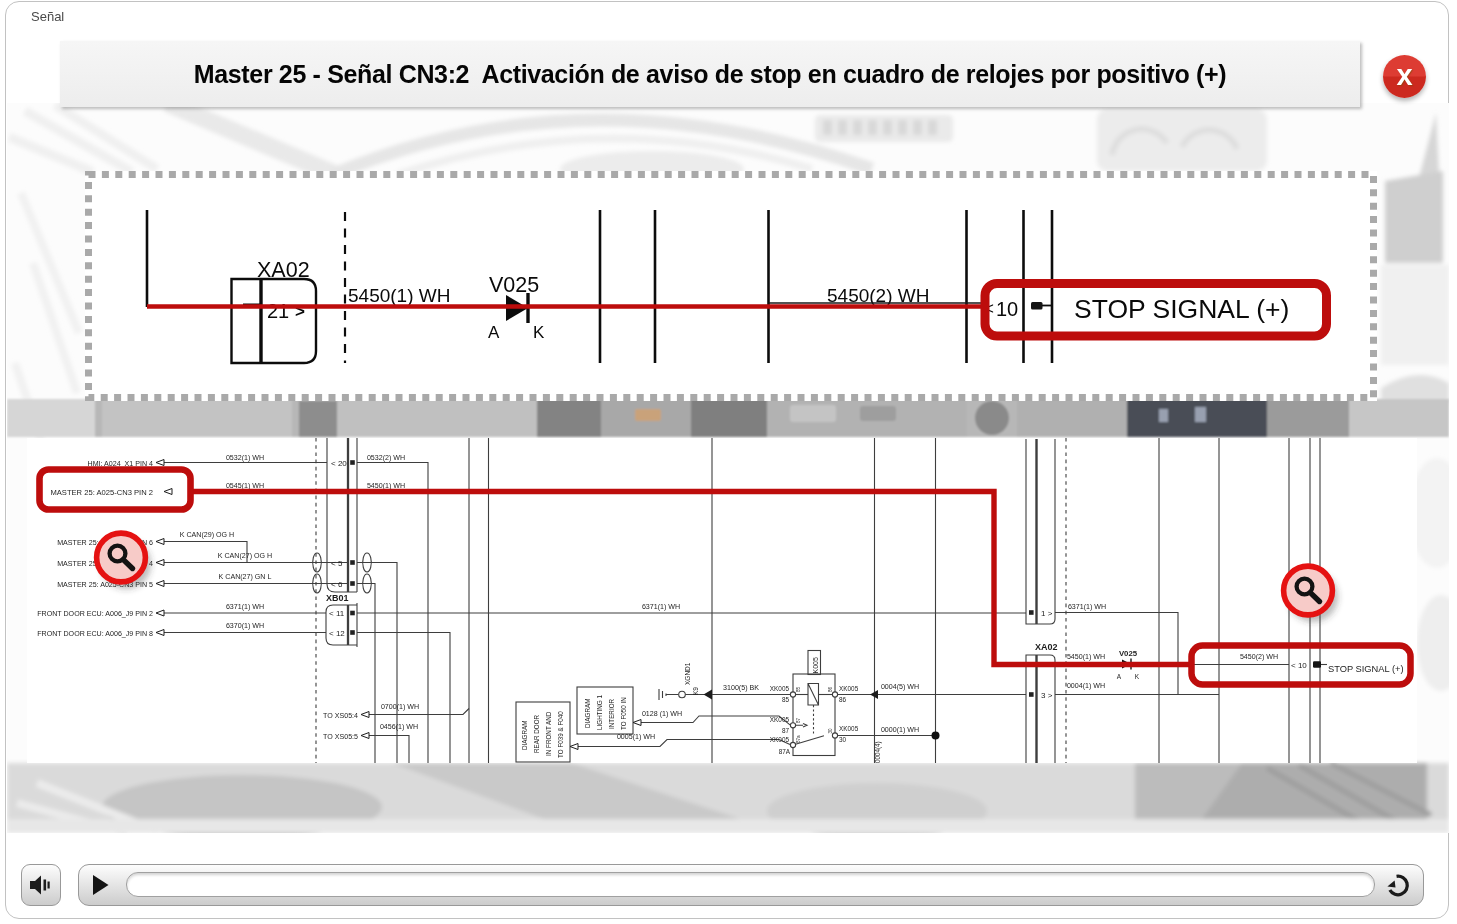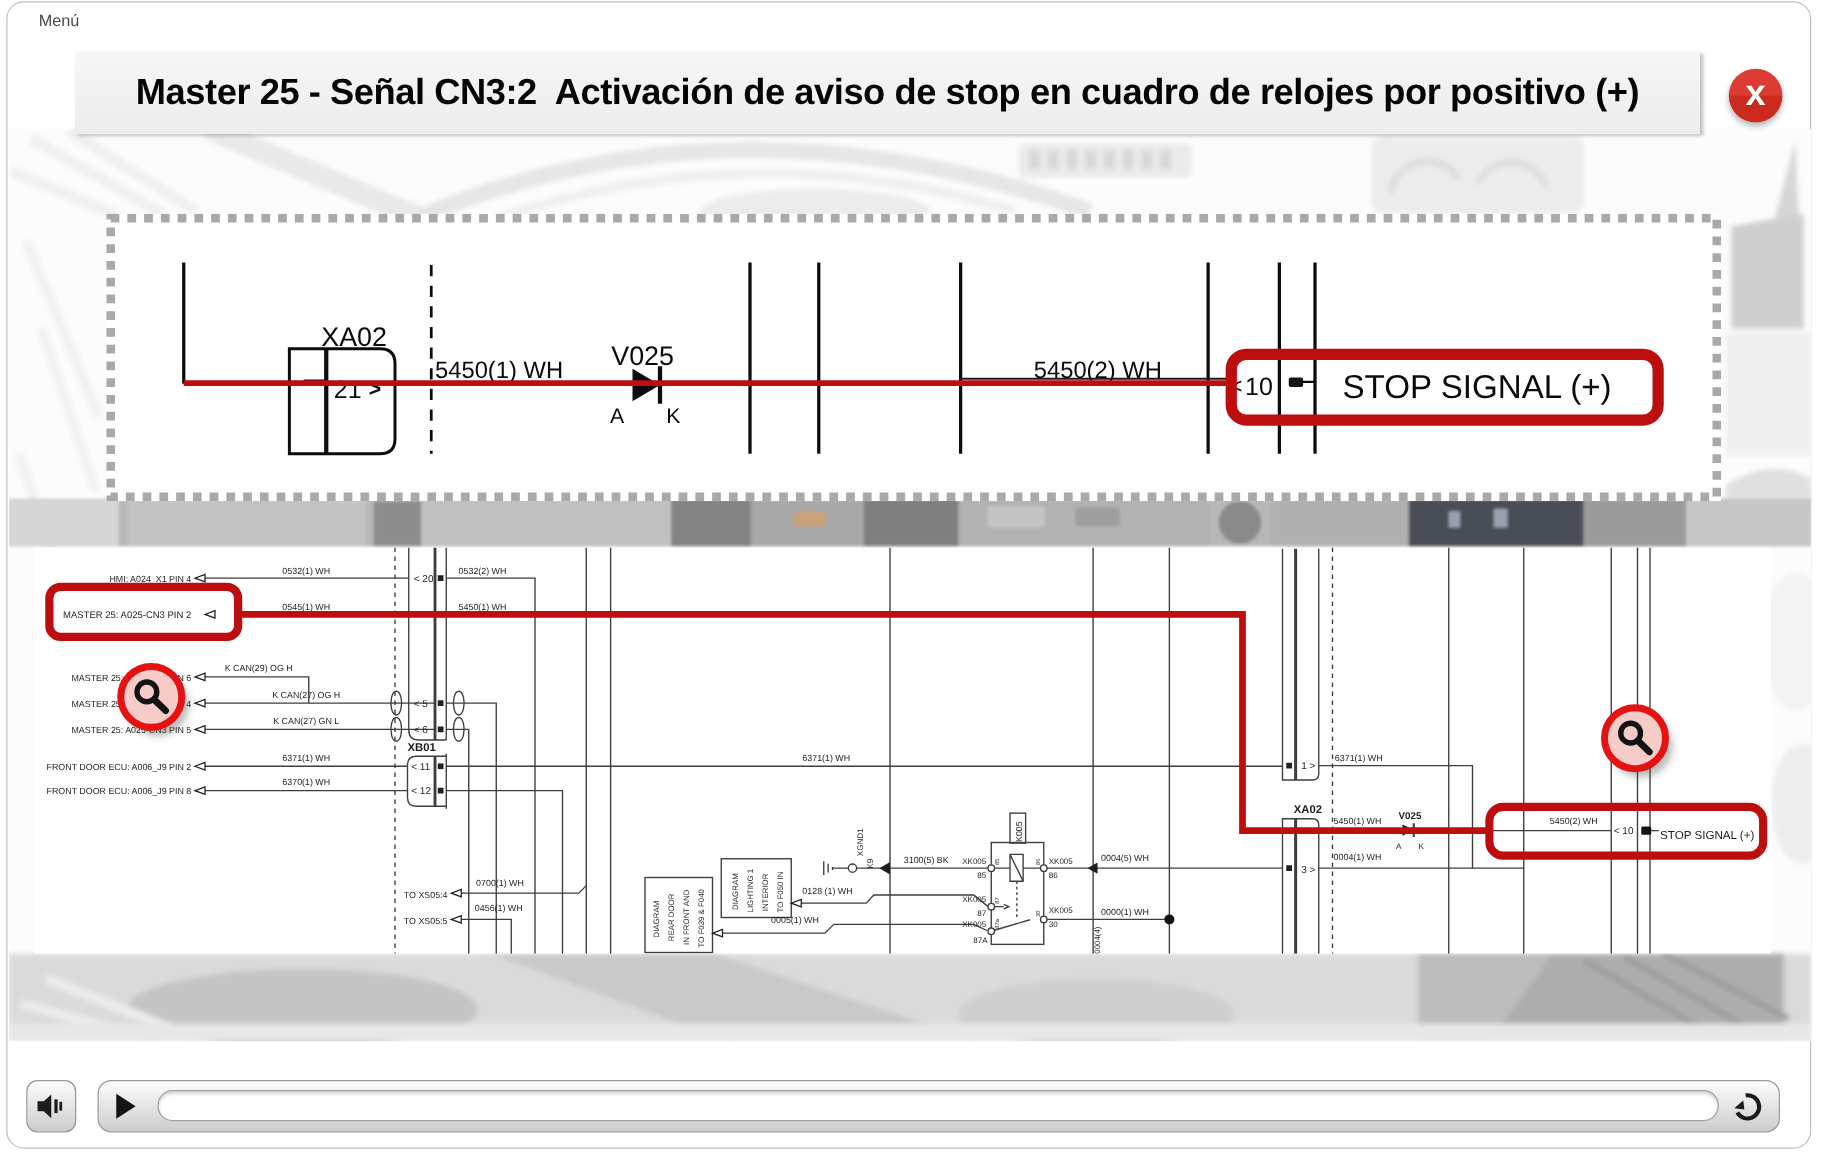--- a/index.html
+++ b/index.html
@@ -5,21 +5,21 @@
   html,body{margin:0;padding:0;}
   body{width:1457px;height:924px;position:relative;overflow:hidden;background:#fff;
        font-family:"Liberation Sans", sans-serif;}
   .abs{position:absolute;}
 </style>
 </head>
 <body>
 
 <div class="abs" style="left:5px;top:1px;width:1442px;height:916px;border:1px solid #c2c2c2;border-radius:14px;"></div>
 
-<div class="abs" style="left:31px;top:9px;font-size:13px;color:#4a4a4a;">Menú</div>
+<div class="abs" style="left:31px;top:9px;font-size:13px;color:#4a4a4a;">Señal</div>
 
 <svg class="abs" style="left:7px;top:103px;" width="1442" height="730" viewBox="0 0 1442 730">
   <defs>
     <filter id="soft" x="-20%" y="-20%" width="140%" height="140%">
         <feGaussianBlur stdDeviation="2.2"></feGaussianBlur>
       </filter>
     <filter id="soft2" x="-20%" y="-20%" width="140%" height="140%">
         <feGaussianBlur stdDeviation="1.1"></feGaussianBlur>
       </filter>
   </defs>
@@ -108,21 +108,21 @@
     <rect x="1128" y="660" width="292" height="70" fill="#adadad"></rect>
     <polygon points="1128,660 1235,660 1185,730 1128,730" fill="#bcbcbc"></polygon>
     <path d="M1260,665 l100,58 M1292,662 l100,58 M1324,660 l100,52" stroke="#9e9e9e" stroke-width="5"></path>
 
     <path d="M30,680 L150,728 M10,700 L120,730" stroke="#ebebeb" stroke-width="8"></path>
 
     <rect x="0" y="716" width="1442" height="14" fill="#e7e7e7"></rect>
   </g>
 </svg>
 
-<div class="abs" style="left:60px;top:41px;width:1300px;height:66px;background:linear-gradient(180deg,#f6f6f6,#ededed);box-shadow:2px 2px 3px rgba(90,90,90,0.4);text-align:center;line-height:67px;font-size:29px;letter-spacing:-0.35px;font-weight:bold;color:#050505;">Master 25 - Señal CN3:2&nbsp; Activación de aviso de stop en cuadro de relojes por positivo (+)</div>
+<div class="abs" style="left:60px;top:41px;width:1300px;height:66px;background:linear-gradient(180deg,#f6f6f6,#ededed);box-shadow:2px 2px 3px rgba(90,90,90,0.4);text-align:center;line-height:67px;font-size:25px;letter-spacing:-0.35px;font-weight:bold;color:#050505;">Master 25 - Señal CN3:2&nbsp; Activación de aviso de stop en cuadro de relojes por positivo (+)</div>
 
 <div class="abs" style="left:1383px;top:55px;width:43px;height:43px;border-radius:50%;background:linear-gradient(180deg,#dd3c33 49%,#cc291f 51%);box-shadow:0 3px 5px rgba(0,0,0,0.3);text-align:center;font-size:29px;font-weight:bold;color:#fff;line-height:40px;text-shadow:1px 1px 1px rgba(120,80,0,0.5);">x</div>
 
 <svg class="abs" style="left:85px;top:171px;" width="1292" height="230" viewBox="0 0 1292 230" font-family="Liberation Sans, sans-serif">
 
   <rect x="0" y="0" width="1292" height="230" fill="#ffffff"></rect>
 
   <rect x="3.5" y="3.5" width="1285" height="223" fill="none" stroke="#a9a9a9" stroke-width="7" stroke-dasharray="7 6.4"></rect>
 
   <line x1="62" y1="39" x2="62" y2="136" stroke="#0c0c0c" stroke-width="2.6"></line>

